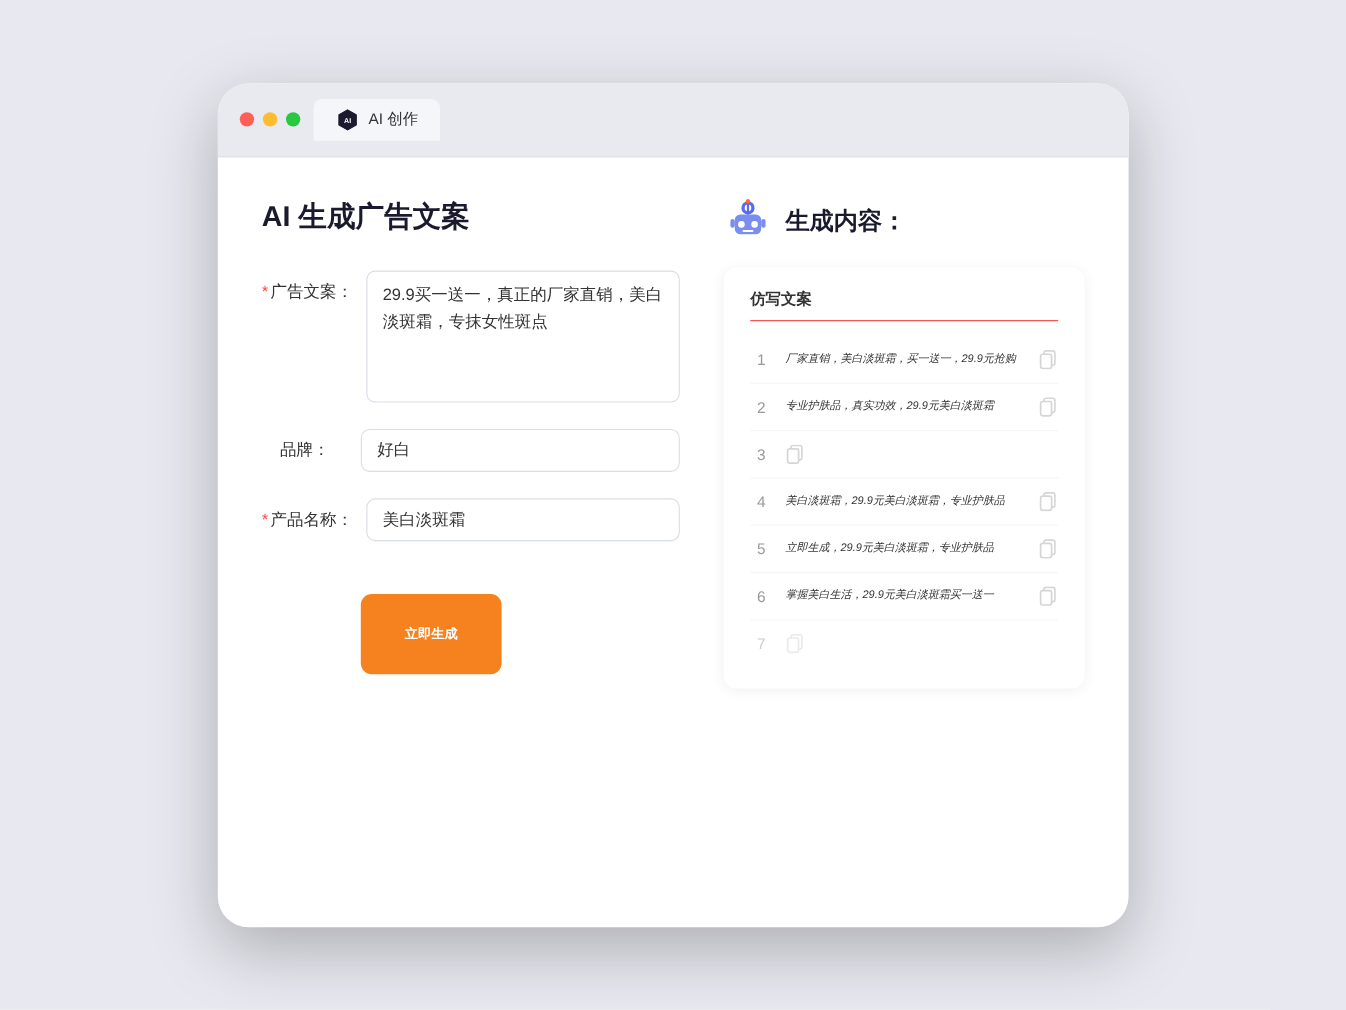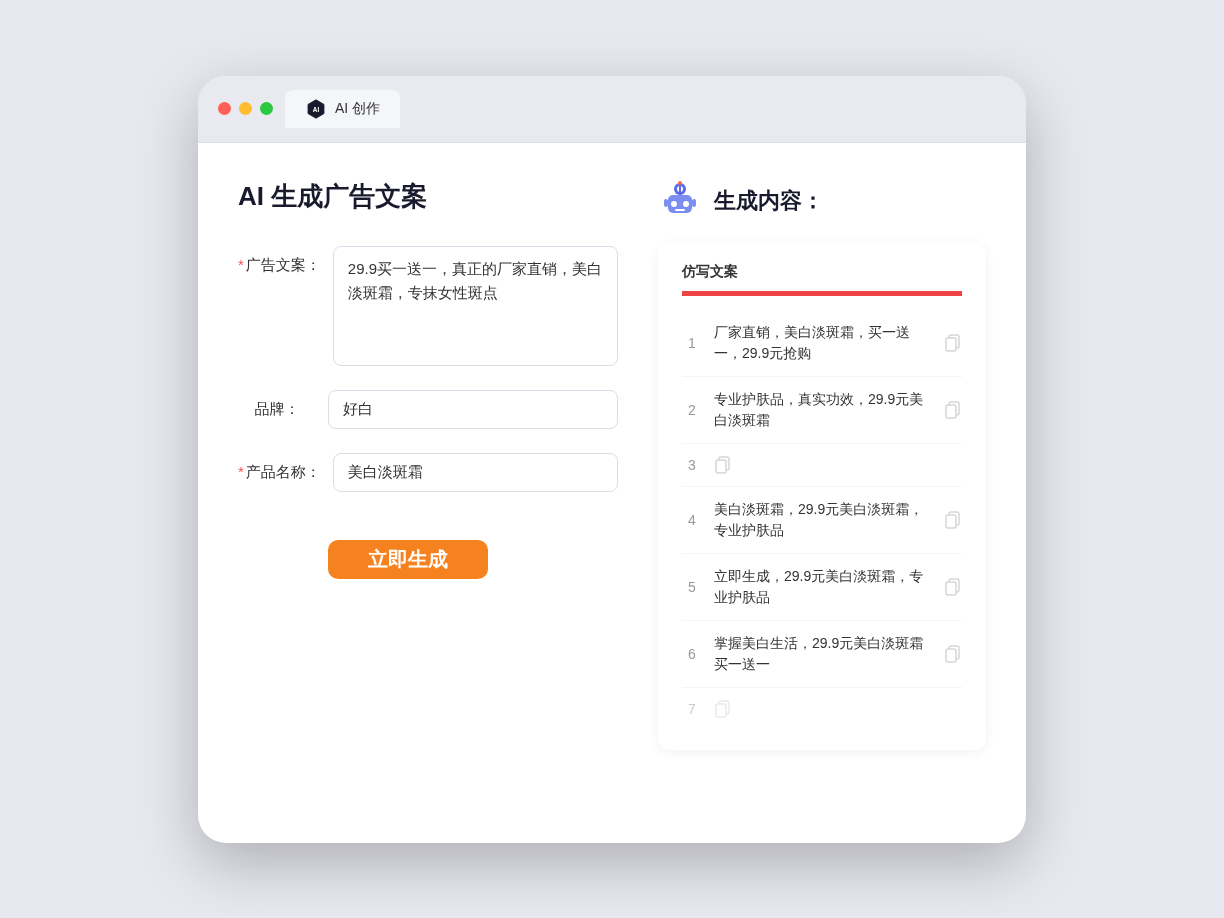--- a/index.html
+++ b/index.html
@@ -103,22 +103,22 @@
     textarea.form-input {
       resize: none;
       height: 120px;
       line-height: 1.6;
     }
     .generate-btn {
       background: #f5821f;
       color: #fff;
       border: none;
       border-radius: 10px;
-      padding: 6px 40px;
-      font-size: 20px;
+      padding: 28px 40px;
+      font-size: 12px;
       font-weight: 600;
       cursor: pointer;
       margin-top: 24px;
       margin-left: 90px;
     }
     .result-header {
       display: flex;
       align-items: center;
       gap: 12px;
       margin-bottom: 20px;
@@ -137,43 +137,44 @@
       border-radius: 12px;
       padding: 20px 24px;
       box-shadow: 0 2px 12px rgba(0,0,0,0.06);
     }
     .result-table-header {
       font-size: 14px;
       font-weight: 600;
       color: #333;
       margin-bottom: 14px;
       padding-bottom: 10px;
-      border-bottom: 5px solid #ef4444;
+      border-bottom: 1px solid #ef4444;
     }
     .result-row {
       display: flex;
       align-items: center;
       padding: 12px 0;
       border-bottom: 1px solid #f5f5f5;
       gap: 12px;
     }
     .result-row:last-child {
       border-bottom: none;
     }
     .result-num {
       font-size: 14px;
       color: #999;
       min-width: 20px;
       text-align: center;
     }
     .result-text {
       flex: 1;
-      font-size: 14px;
+      font-size: 10px;
       color: #333;
       line-height: 1.5;
+      font-style: italic;
     }
     .result-row.dimmed .result-num,
     .result-row.dimmed .result-text {
       color: #ccc;
     }
     .copy-icon {
       width: 18px;
       height: 18px;
       opacity: 0.4;
       cursor: pointer;

